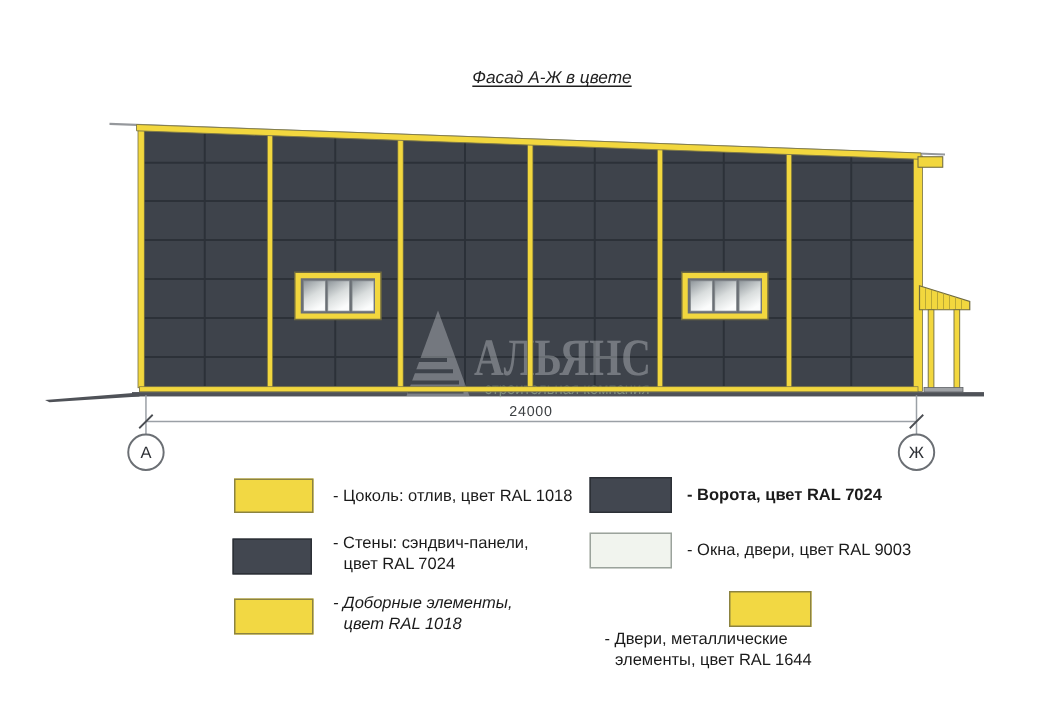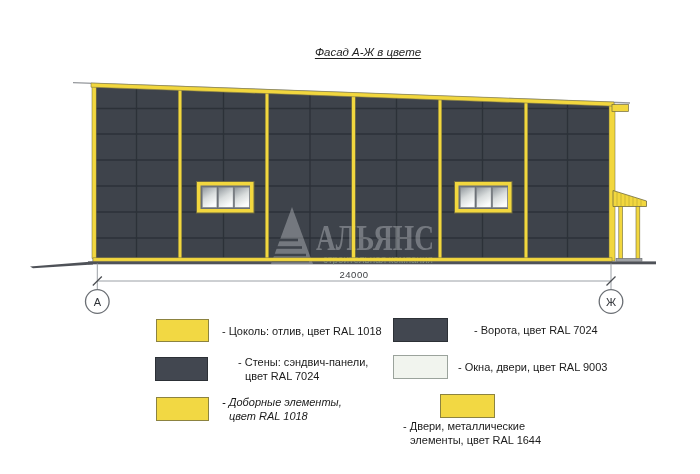--- a/index.html
+++ b/index.html
@@ -5,21 +5,21 @@
   html,body{margin:0;padding:0;background:#fff;}
   body{width:700px;height:474px;position:relative;overflow:hidden;
        font-family:"Liberation Sans", sans-serif;}
   .abs{position:absolute;}
   #title{left:0;right:0;top:46px;text-align:center;font-size:11.5px;
          font-style:italic;color:#1f1f1f;margin-left:36px;}
   #title span{text-decoration:underline;text-underline-offset:2px;}
   svg text{font-family:"Liberation Sans", sans-serif;}
   svg .serif{font-family:"Liberation Serif", serif;}
   
-  .legend-item{position:absolute;display:flex;align-items:center;}
+  .legend-item{position:absolute;display:flex;align-items:flex-end;}
   .swatch{width:53px;height:23px;box-sizing:border-box;flex:0 0 auto;}
   .sw-yellow{border:1px solid #8c8340;}
   .sw-dark{border:1px solid #2c3036;}
   .sw-light{border:1px solid #9ba39c;}
   .legend-label{font-size:11px;line-height:14px;color:#1b1b1b;}
   .legend-label .l2{padding-left:7px;}
   .v-center{display:flex;align-items:center;}
 </style>
 </head>
 <body>
@@ -149,26 +149,26 @@
 
   <div class="legend-item" style="left:156px;top:319px;">
     <div class="swatch sw-yellow" style="background: rgb(242, 216, 67);"></div>
     <div class="legend-label v-center" style="margin-left:13px;height:23px;">
       <div>- Цоколь: отлив, цвет RAL 1018</div>
     </div>
   </div>
 
   <div class="legend-item" style="left:393px;top:318px;">
     <div class="swatch sw-dark" style="width: 55px; height: 24px; background: rgb(66, 71, 80);"></div>
-    <div class="legend-label v-center" style="margin-left:26px;height:24px;">
+    <div class="legend-label v-center" style="margin-left:10px;height:24px;font-weight:bold;">
       <div>- Ворота, цвет RAL 7024</div>
     </div>
   </div>
 
-  <div class="legend-item" style="left:155px;top:355px;gap:16px;">
+  <div class="legend-item" style="left:155px;top:355px;">
     <div class="swatch sw-dark" style="height: 24px; background: rgb(66, 71, 80);"></div>
     <div class="legend-label" style="margin-left:14px;">
       <div>- Стены: сэндвич-панели,</div>
       <div class="l2">цвет RAL 7024</div>
     </div>
   </div>
 
   <div class="legend-item" style="left:393px;top:355px;">
     <div class="swatch sw-light" style="width: 55px; height: 24px; background: rgb(241, 244, 238);"></div>
     <div class="legend-label v-center" style="margin-left:10px;height:24px;">

